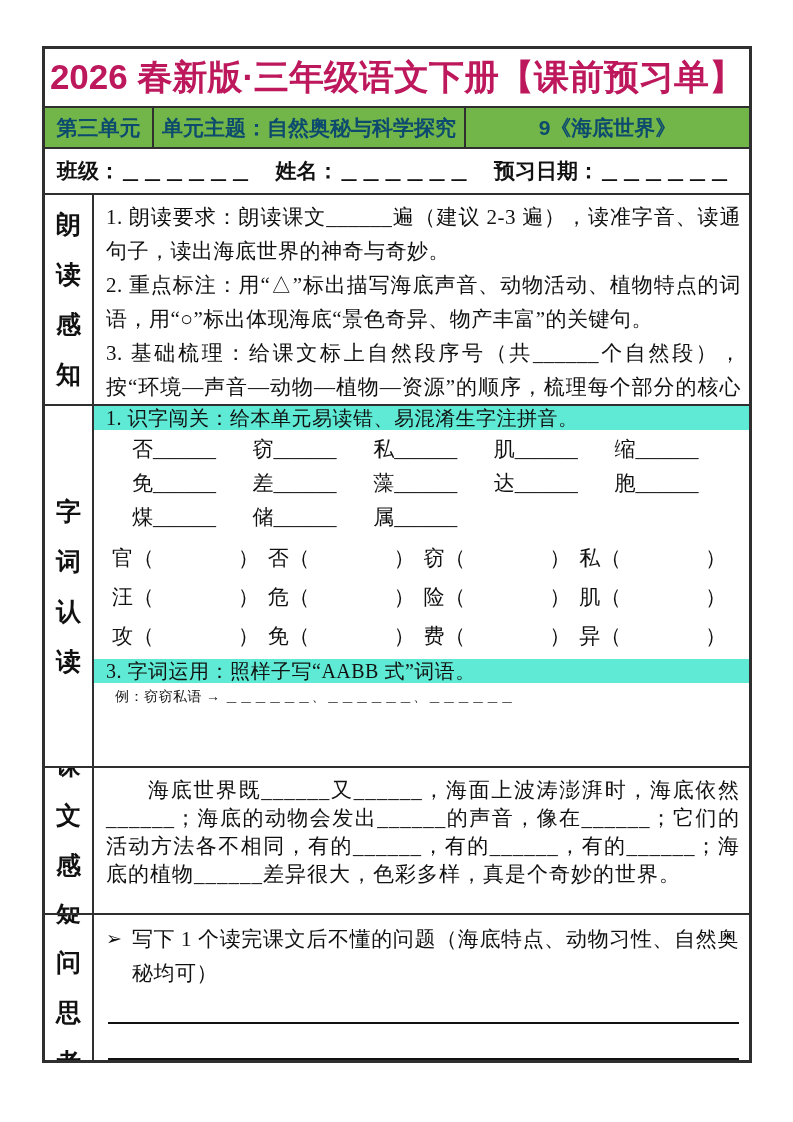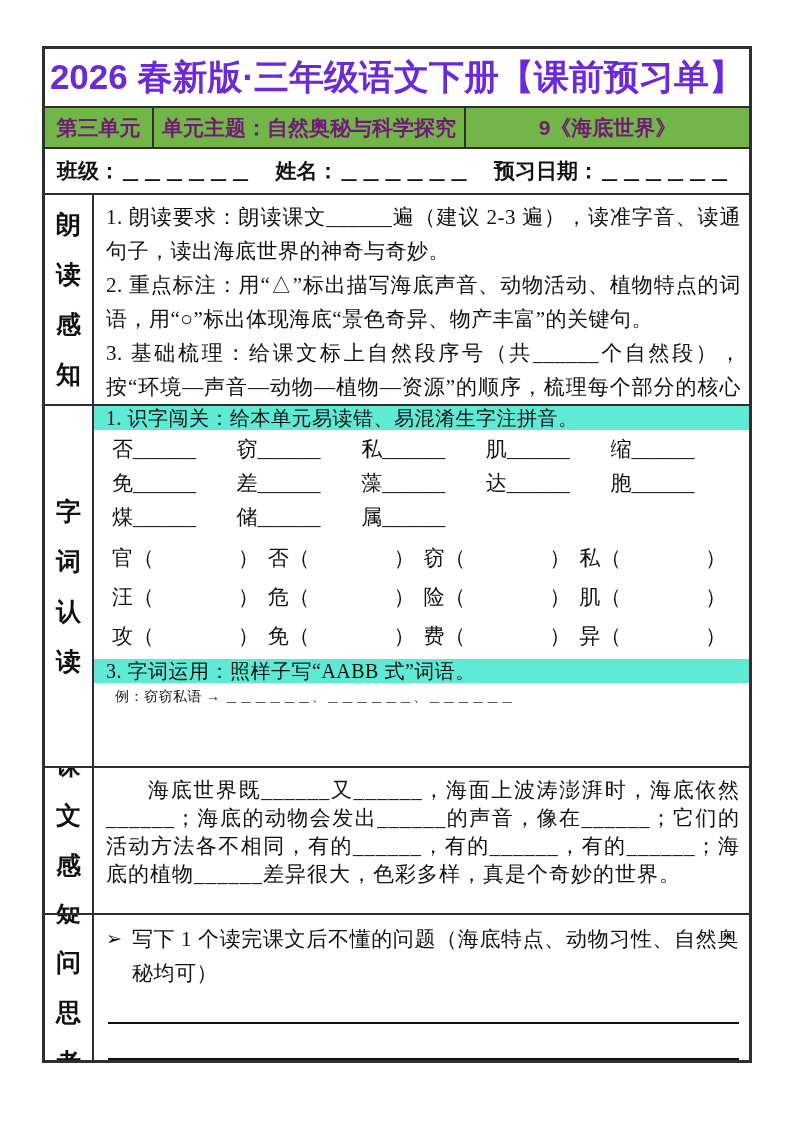--- a/index.html
+++ b/index.html
@@ -7,27 +7,27 @@
   body { position: relative; font-family: "Liberation Serif", serif; color: #111; }
 
   .sheet {
     position: absolute; left: 42px; top: 46px; width: 710px; height: 1017px;
     border: 3px solid #2f2f2f; background: #fff; display: flex; flex-direction: column;
   }
 
   .title-row {
     flex: 0 0 57px; display: flex; align-items: center; justify-content: center;
     font-family: "Liberation Sans", sans-serif; font-weight: bold;
-    font-size: 35px; color: #6d28d9; white-space: nowrap; letter-spacing: 0px;
+    font-size: 35px; color: #be185d; white-space: nowrap; letter-spacing: 0px;
   }
 
   .unit-bar {
     flex: 0 0 43px; display: flex; background: #72b548;
     border-top: 2px solid #2f2f2f; border-bottom: 2px solid #2f2f2f;
-    color: #701a75; font-family: "Liberation Sans", sans-serif; font-weight: bold; font-size: 21px;
+    color: #0c4a6e; font-family: "Liberation Sans", sans-serif; font-weight: bold; font-size: 21px;
   }
   .unit-cell { display: flex; align-items: center; justify-content: center; white-space: nowrap; }
   .unit-cell.u1 { width: 109px; border-right: 2px solid #2f2f2f; }
   .unit-cell.u2 { width: 312px; border-right: 2px solid #2f2f2f; }
   .unit-cell.u3 { flex: 1; }
 
   .info-row {
     flex: 0 0 44px; display: flex; align-items: center;
     font-family: "Liberation Sans", sans-serif; font-weight: bold; font-size: 21px;
     padding: 0 18px 0 12px; justify-content: space-between; white-space: nowrap;
@@ -53,21 +53,21 @@
   .read-items p {
     font-size: 21px; line-height: 34px; text-align: justify; letter-spacing: 0.5px;
   }
 
   .band {
     height: 24px; background: #5eead4; display: flex; align-items: center;
     padding-left: 12px; font-size: 20px; letter-spacing: 0.5px;
   }
   .pin-grid {
     display: grid; grid-template-columns: repeat(5, 1fr);
-    padding: 2px 14px 2px 18px; font-size: 21px;
+    padding: 2px 14px 2px 18px; font-size: 21px; margin-left: 20px;
   }
   .pin-grid span { line-height: 34px; white-space: nowrap; }
   .word-grid {
     display: grid; grid-template-columns: repeat(4, 1fr);
     padding: 3px 14px 3px 18px; font-size: 21px;
   }
   .word-grid span { line-height: 39px; white-space: nowrap; }
   .example-line { padding: 5px 0 0 21px; font-size: 14px; letter-spacing: 0.5px; }
 
   .kewen-p {

